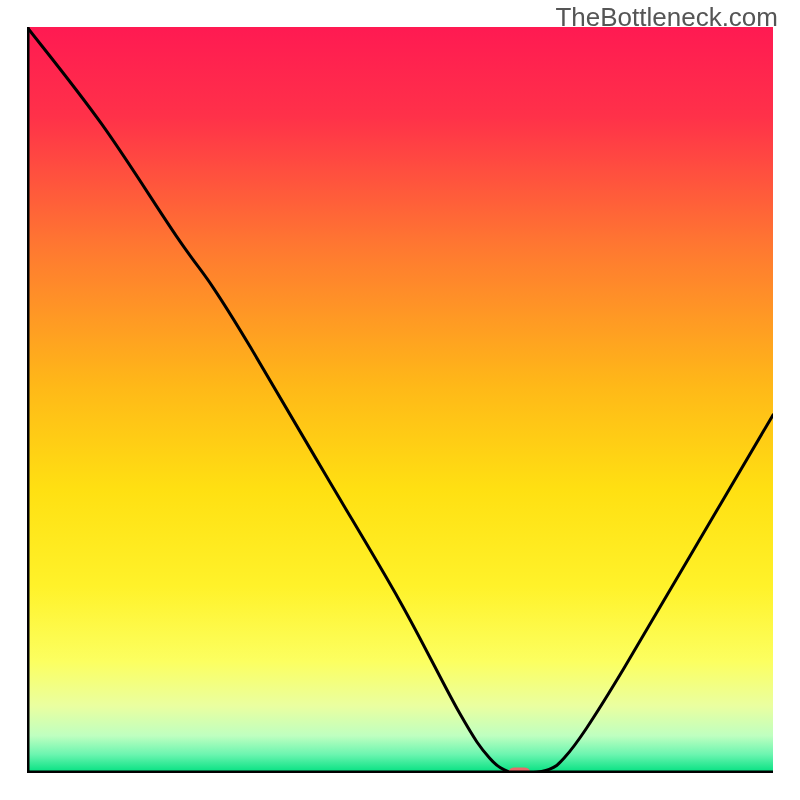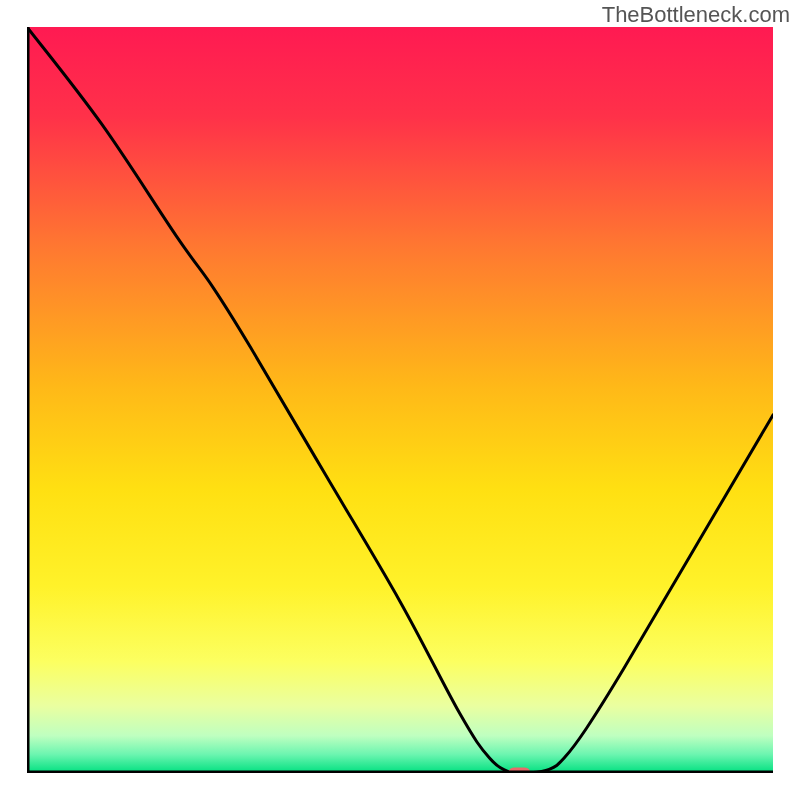--- a/index.html
+++ b/index.html
@@ -11,22 +11,22 @@
     font-family: Arial, sans-serif;
   }
   .container {
     position: relative;
     width: 800px;
     height: 800px;
   }
   .watermark {
     position: absolute;
     top: 2px;
-    right: 10px;
-    font-size: 22px;
+    right: 22px;
+    font-size: 26px;
     color: #555;
     font-weight: 500;
     z-index: 10;
   }
   .chart-area {
     position: absolute;
     left: 27px;
     top: 27px;
     width: 746px;
     height: 746px;

